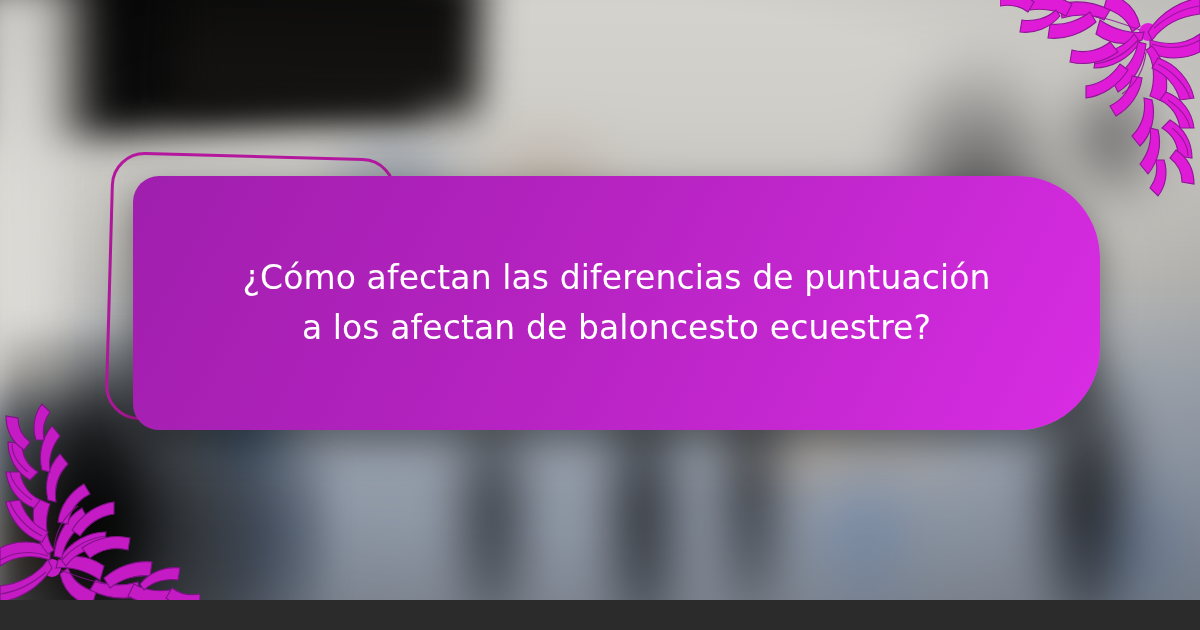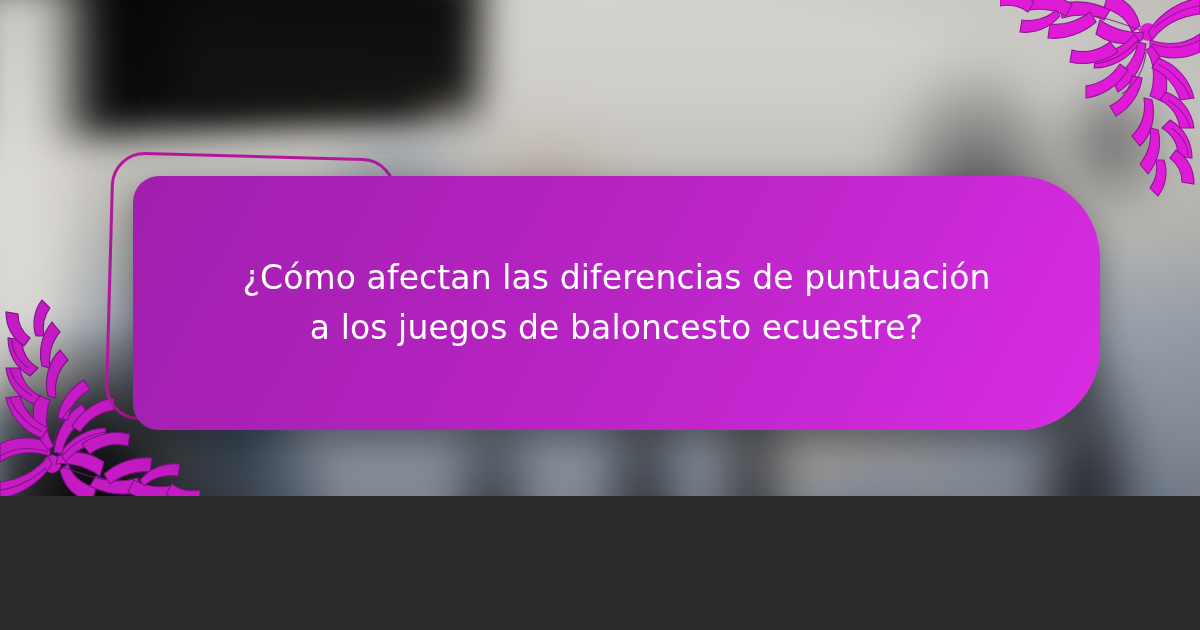--- a/index.html
+++ b/index.html
@@ -6,21 +6,21 @@
 
   html, body {
     width:1200px; height:630px;
     overflow:hidden;
     background:#2b2b2b;
     font-family:"DejaVu Sans", sans-serif;
   }
 
   #stage {
     position:relative;
-    width:1200px; height:496px;
+    width:1200px; height:600px;
     overflow:hidden;
   }
 
   
   .bg-photo {
     position:absolute; inset:-60px;
     background-color:#8e8a82;
     background-image:
       
       radial-gradient(ellipse 70px 190px at 190px 560px, rgba(8,8,8,.95) 0%, rgba(8,8,8,.5) 55%, rgba(8,8,8,0) 78%),
@@ -213,17 +213,17 @@
       <path d="M168 100 C180 108 188 118 190 128"></path>
       <path d="M172 128 C182 136 188 146 188 156"></path>
     </g>
   </svg>
 
   <div class="card-outline"></div>
 
   <div class="card-main">
     <div class="headline">
       <span class="l1">¿Cómo afectan las diferencias de puntuación</span>
-      <span class="l2">a los juegos de baloncesto ecuestre?</span>
+      <span class="l2">a los afectan de baloncesto ecuestre?</span>
     </div>
   </div>
 
 </div>
 
 </body></html>

